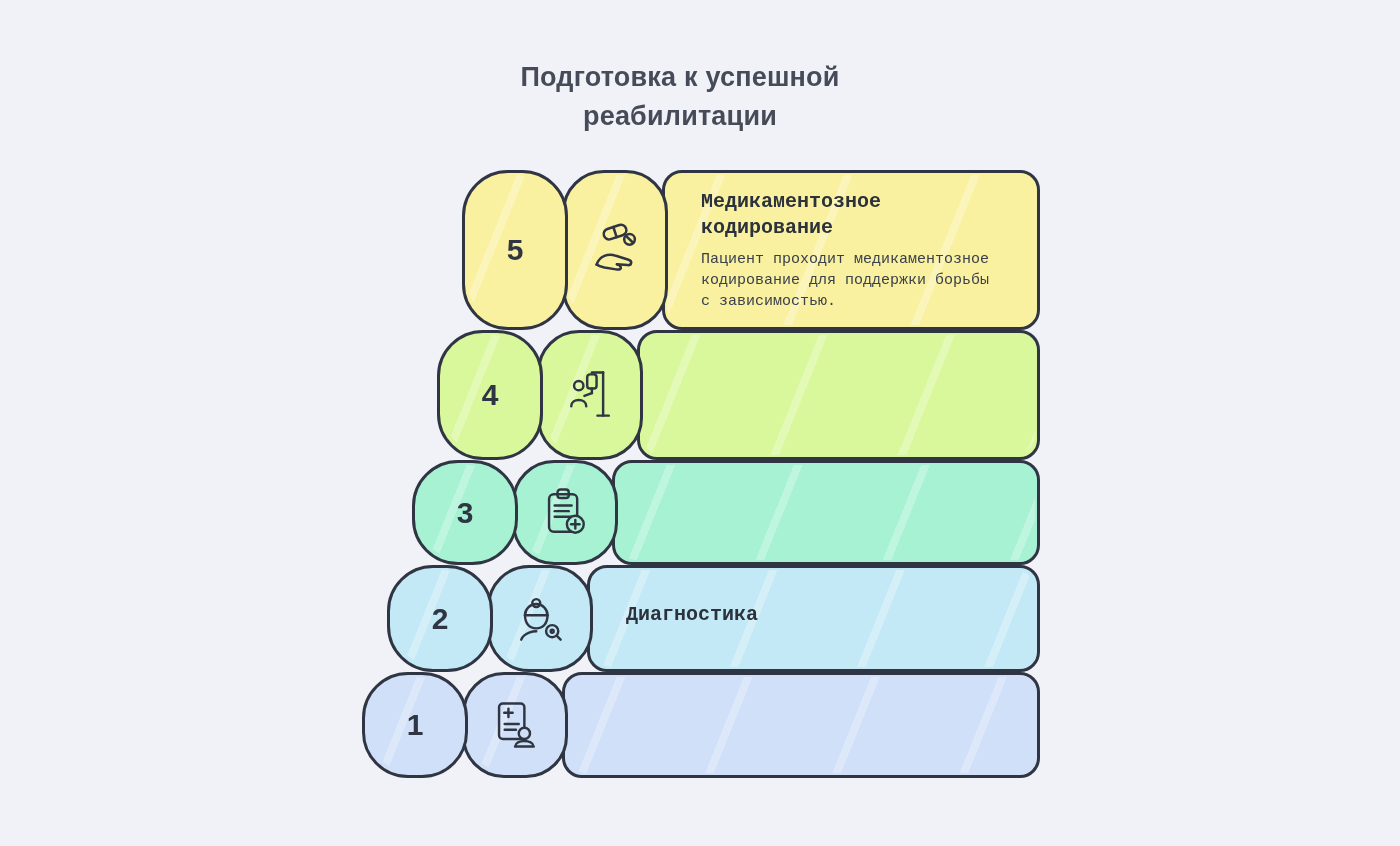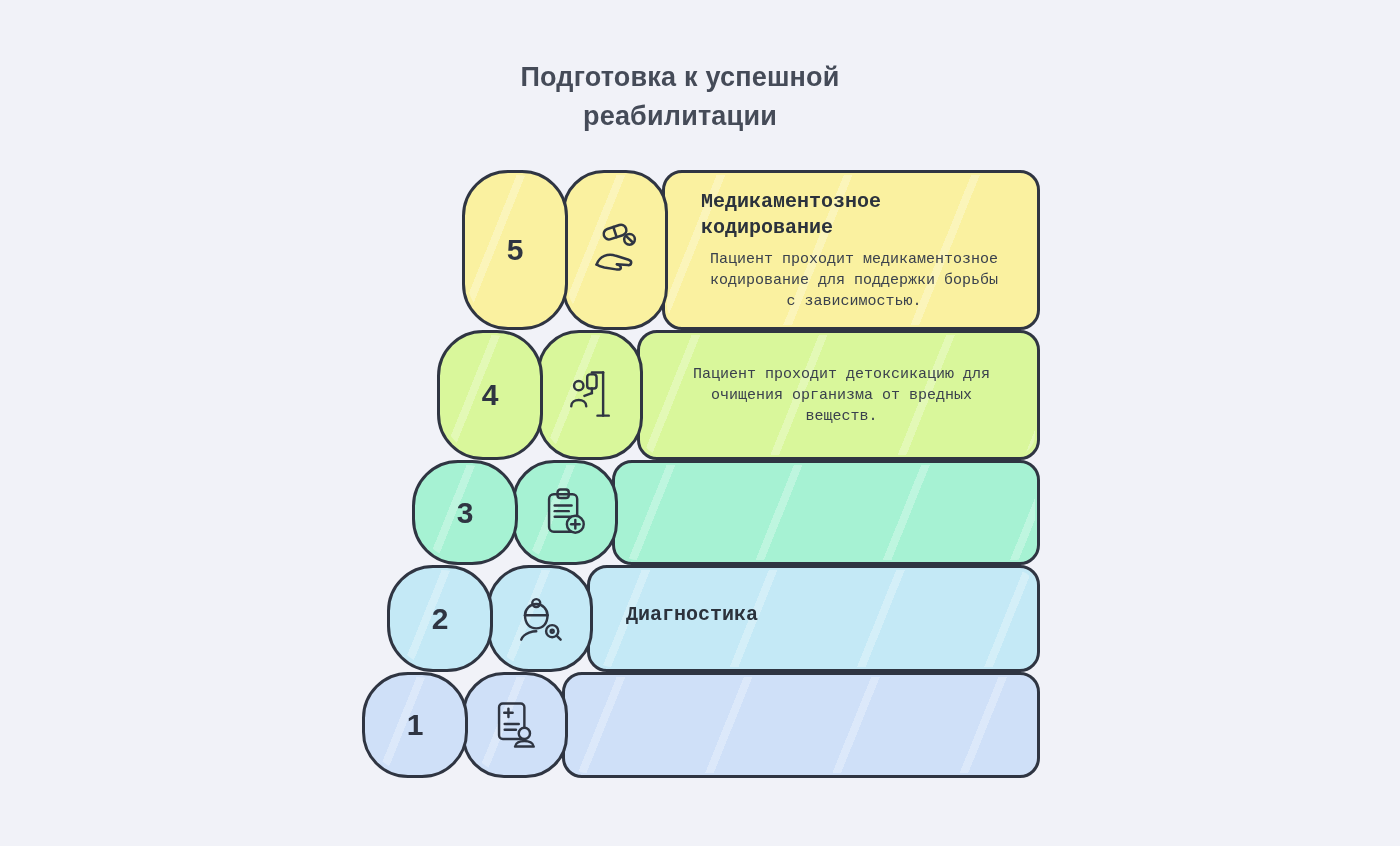--- a/index.html
+++ b/index.html
@@ -70,21 +70,20 @@
   .iconbox svg { position:relative; z-index:2; }
   .step-title {
     margin:0 0 8px 0;
     font-size:20px; font-weight:bold; color:#2b323c;
     line-height:1.3;
   }
   .step-desc {
     margin:0;
     font-size:15px; color:#3a414d;
     line-height:1.4;
-    text-align:center;
   }
   
   .row-s5 { left:462px; top:170px; width:578px; height:160px; --c:#faf1a0; }
   .row-s4 { left:437px; top:330px; width:603px; height:130px; --c:#d9f79b; }
   .row-s3 { left:412px; top:460px; width:628px; height:105px; --c:#a6f2d3; }
   .row-s2 { left:387px; top:565px; width:653px; height:107px; --c:#c4e9f6; }
   .row-s1 { left:362px; top:672px; width:678px; height:106px; --c:#cfe0f8; }
   svg .stroke { fill:none; stroke:var(--ink); stroke-width:2.6; stroke-linecap:round; stroke-linejoin:round; }
   svg .fillbg { fill:var(--c); stroke:var(--ink); stroke-width:2.6; stroke-linecap:round; stroke-linejoin:round; }
 </style>
@@ -131,21 +130,20 @@
           <line x1="34" y1="8" x2="46" y2="8"></line>
           <rect x="29" y="10" width="10" height="15" rx="3"></rect>
           <line x1="34" y1="25" x2="34" y2="30"></line>
           <circle cx="20" cy="22" r="5"></circle>
           <path d="M12 44 c0 -9 16 -9 16 0"></path>
           <path d="M26 33 l8 -3"></path>
         </g>
       </svg>
     </div>
     <div class="panel">
-      <p class="step-desc">Пациент проходит детоксикацию для очищения организма от вредных веществ.</p>
     </div>
   </div>
 
   <div class="row row-s3">
     <div class="bubble">
       <span class="num">3</span>
     </div>
     <div class="iconbox">
       <svg viewBox="0 0 64 64" width="60" height="60">
         <g class="stroke">

